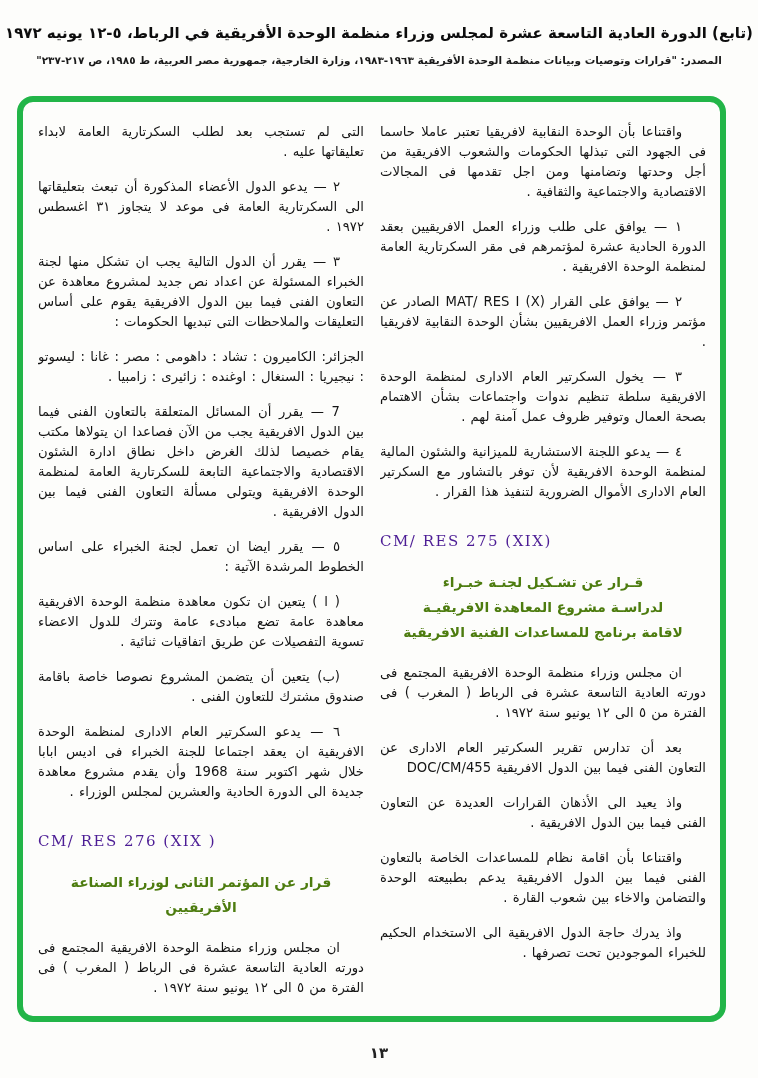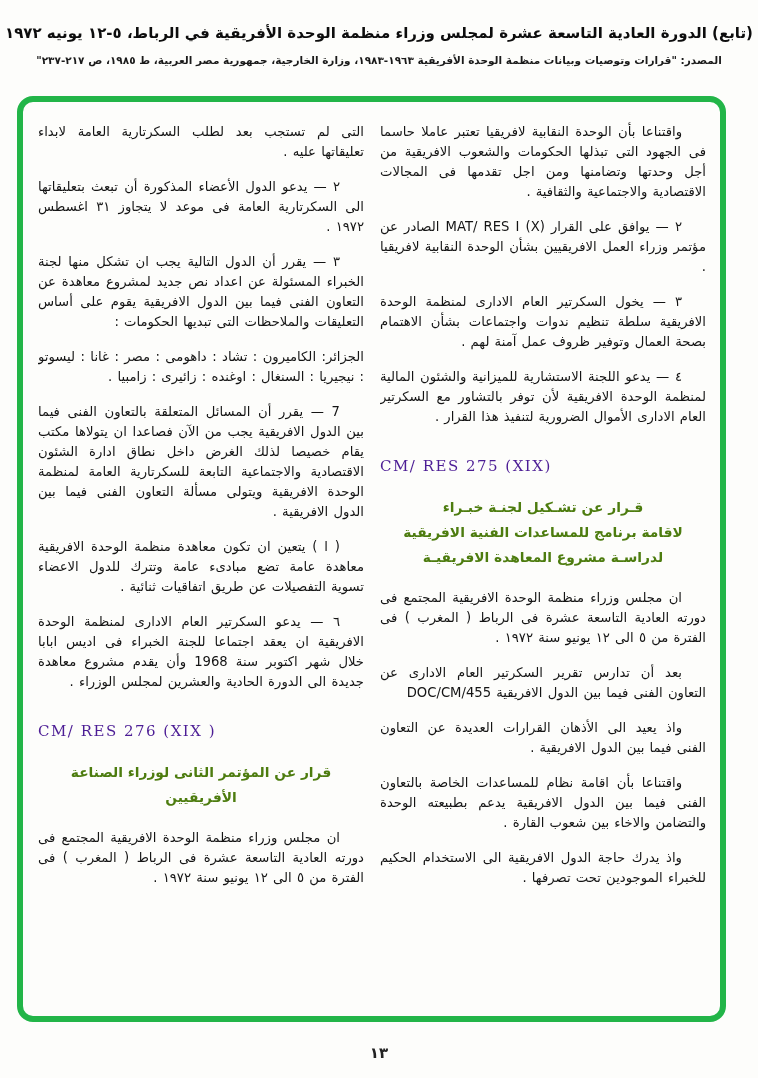--- a/index.html
+++ b/index.html
@@ -90,42 +90,45 @@
 
 <div class="header">
   <div class="title">(تابع) الدورة العادية التاسعة عشرة لمجلس وزراء منظمة الوحدة الأفريقية في الرباط، ٥-١٢ يونيه ١٩٧٢</div>
   <div class="source">المصدر: "قرارات وتوصيات وبيانات منظمة الوحدة الأفريقية ١٩٦٣-١٩٨٣، وزارة الخارجية، جمهورية مصر العربية، ط ١٩٨٥، ص ٢١٧-٢٣٧"</div>
 </div>
 
 <div class="frame" style="border-color: rgb(34, 181, 72);">
   <div class="columns">
     <div class="col">
         <p class="para">واقتناعا بأن الوحدة النقابية لافريقيا تعتبر عاملا حاسما فى الجهود التى تبذلها الحكومات والشعوب الافريقية من أجل وحدتها وتضامنها ومن اجل تقدمها فى المجالات الاقتصادية والاجتماعية والثقافية .</p>
+        <p class="para">١ — يوافق على طلب وزراء العمل الافريقيين بعقد الدورة الحادية عشرة لمؤتمرهم فى مقر السكرتارية العامة لمنظمة الوحدة الافريقية .</p>
         <p class="para">٢ — يوافق على القرار MAT/ RES I (X) الصادر عن مؤتمر وزراء العمل الافريقيين بشأن الوحدة النقابية لافريقيا .</p>
         <p class="para">٣ — يخول السكرتير العام الادارى لمنظمة الوحدة الافريقية سلطة تنظيم ندوات واجتماعات بشأن الاهتمام بصحة العمال وتوفير ظروف عمل آمنة لهم .</p>
         <p class="para">٤ — يدعو اللجنة الاستشارية للميزانية والشئون المالية لمنظمة الوحدة الافريقية لأن توفر بالتشاور مع السكرتير العام الادارى الأموال الضرورية لتنفيذ هذا القرار .</p>
         <div class="res-ref">CM/ RES 275 (XIX)</div>
         <div class="res-heading">
           <div>قـرار عن تشـكيل لجنـة خبـراء</div>
+          <div>لدراسـة مشروع المعاهدة الافريقيـة</div>
           <div>لاقامة برنامج للمساعدات الفنية الافريقية</div>
-          <div>لدراسـة مشروع المعاهدة الافريقيـة</div>
         </div>
         <p class="para">ان مجلس وزراء منظمة الوحدة الافريقية المجتمع فى دورته العادية التاسعة عشرة فى الرباط ( المغرب ) فى الفترة من ٥ الى ١٢ يونيو سنة ١٩٧٢ .</p>
         <p class="para">بعد أن تدارس تقرير السكرتير العام الادارى عن التعاون الفنى فيما بين الدول الافريقية DOC/CM/455</p>
         <p class="para">واذ يعيد الى الأذهان القرارات العديدة عن التعاون الفنى فيما بين الدول الافريقية .</p>
         <p class="para">واقتناعا بأن اقامة نظام للمساعدات الخاصة بالتعاون الفنى فيما بين الدول الافريقية يدعم بطبيعته الوحدة والتضامن والاخاء بين شعوب القارة .</p>
         <p class="para">واذ يدرك حاجة الدول الافريقية الى الاستخدام الحكيم للخبراء الموجودين تحت تصرفها .</p>
       </div>
     <div class="col">
         <p class="para no-indent">التى لم تستجب بعد لطلب السكرتارية العامة لابداء تعليقاتها عليه .</p>
         <p class="para">٢ — يدعو الدول الأعضاء المذكورة أن تبعث بتعليقاتها الى السكرتارية العامة فى موعد لا يتجاوز ٣١ اغسطس ١٩٧٢ .</p>
         <p class="para">٣ — يقرر أن الدول التالية يجب ان تشكل منها لجنة الخبراء المسئولة عن اعداد نص جديد لمشروع معاهدة عن التعاون الفنى فيما بين الدول الافريقية يقوم على أساس التعليقات والملاحظات التى تبديها الحكومات :</p>
         <p class="para no-indent">الجزائر: الكاميرون : تشاد : داهومى : مصر : غانا : ليسوتو : نيجيريا : السنغال : اوغنده : زائيرى : زامبيا .</p>
         <p class="para">7 — يقرر أن المسائل المتعلقة بالتعاون الفنى فيما بين الدول الافريقية يجب من الآن فصاعدا ان يتولاها مكتب يقام خصيصا لذلك الغرض داخل نطاق ادارة الشئون الاقتصادية والاجتماعية التابعة للسكرتارية العامة لمنظمة الوحدة الافريقية ويتولى مسألة التعاون الفنى فيما بين الدول الافريقية .</p>
+        <p class="para">٥ — يقرر ايضا ان تعمل لجنة الخبراء على اساس الخطوط المرشدة الآتية :</p>
         <p class="para">( ا ) يتعين ان تكون معاهدة منظمة الوحدة الافريقية معاهدة عامة تضع مبادىء عامة وتترك للدول الاعضاء تسوية التفصيلات عن طريق اتفاقيات ثنائية .</p>
+        <p class="para">(ب) يتعين أن يتضمن المشروع نصوصا خاصة باقامة صندوق مشترك للتعاون الفنى .</p>
         <p class="para">٦ — يدعو السكرتير العام الادارى لمنظمة الوحدة الافريقية ان يعقد اجتماعا للجنة الخبراء فى اديس ابابا خلال شهر اكتوبر سنة 1968 وأن يقدم مشروع معاهدة جديدة الى الدورة الحادية والعشرين لمجلس الوزراء .</p>
         <div class="res-ref">CM/ RES 276 (XIX )</div>
         <div class="res-heading">
           <div>قرار عن المؤتمر الثانى لوزراء الصناعة الأفريقيين</div>
         </div>
         <p class="para">ان مجلس وزراء منظمة الوحدة الافريقية المجتمع فى دورته العادية التاسعة عشرة فى الرباط ( المغرب ) فى الفترة من ٥ الى ١٢ يونيو سنة ١٩٧٢ .</p>
       </div>
   </div>
 </div>
 

